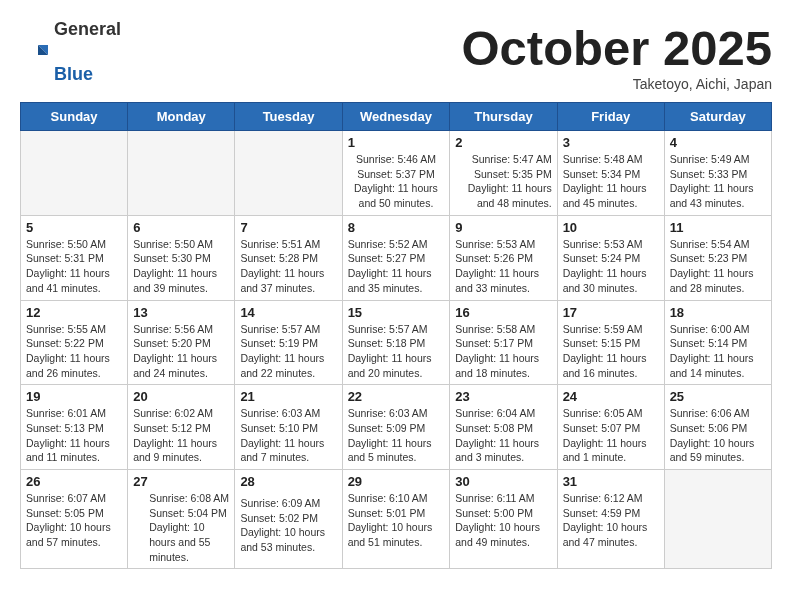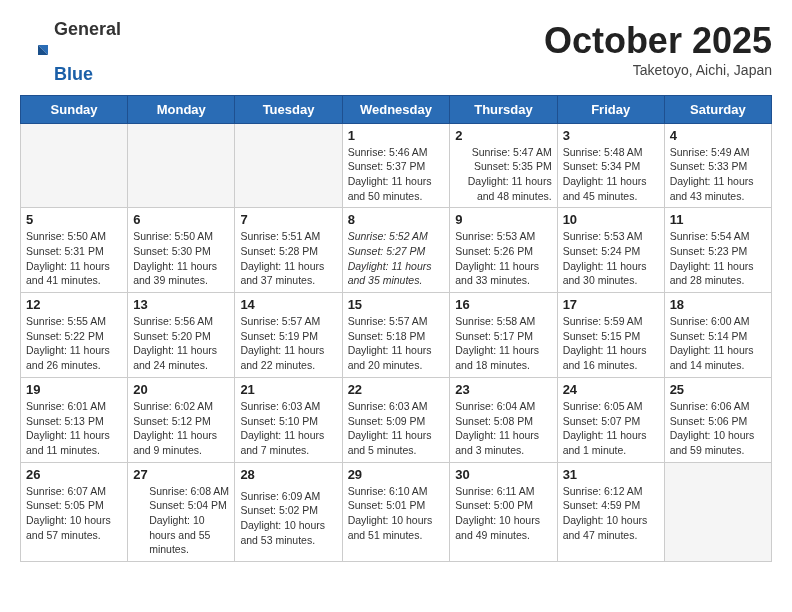--- a/index.html
+++ b/index.html
@@ -38,21 +38,21 @@
     }
     .logo-icon {
       width: 30px;
       height: 30px;
       margin-right: 4px;
     }
     .title-area {
       text-align: right;
     }
     .month-title {
-      font-size: 36px;
+      font-size: 49px;
       font-weight: bold;
       color: #222;
     }
     .location {
       font-size: 14px;
       color: #444;
     }
     .calendar {
       width: 100%;
       border-collapse: collapse;
@@ -124,21 +124,21 @@
         <th>Saturday</th>
       </tr>
   </thead>
   <tbody id="calendar-body">
   <tr>
         <td class="empty"></td>
         <td class="empty"></td>
         <td class="empty"></td>
         <td>
           <div class="day-num">1</div>
-          <div class="day-info" style="white-space: pre-line;">Sunrise: 5:46 AM
+          <div class="day-info" style="white-space: pre-line; text-align: center;">Sunrise: 5:46 AM
 Sunset: 5:37 PM
 Daylight: 11 hours and 50 minutes.</div>
         </td>
         <td>
           <div class="day-num">2</div>
           <div class="day-info" style="white-space: pre-line; text-align: right;">Sunrise: 5:47 AM
 Sunset: 5:35 PM
 Daylight: 11 hours and 48 minutes.</div>
         </td>
         <td>
@@ -168,21 +168,21 @@
 Daylight: 11 hours and 39 minutes.</div>
         </td>
         <td>
           <div class="day-num">7</div>
           <div class="day-info" style="white-space: pre-line;">Sunrise: 5:51 AM
 Sunset: 5:28 PM
 Daylight: 11 hours and 37 minutes.</div>
         </td>
         <td>
           <div class="day-num">8</div>
-          <div class="day-info" style="white-space: pre-line; font-style: italic;">Sunrise: 5:52 AM
+          <div class="day-info" style="white-space: pre-line;">Sunrise: 5:52 AM
 Sunset: 5:27 PM
 Daylight: 11 hours and 35 minutes.</div>
         </td>
         <td>
           <div class="day-num">9</div>
           <div class="day-info" style="white-space: pre-line;">Sunrise: 5:53 AM
 Sunset: 5:26 PM
 Daylight: 11 hours and 33 minutes.</div>
         </td>
         <td>

